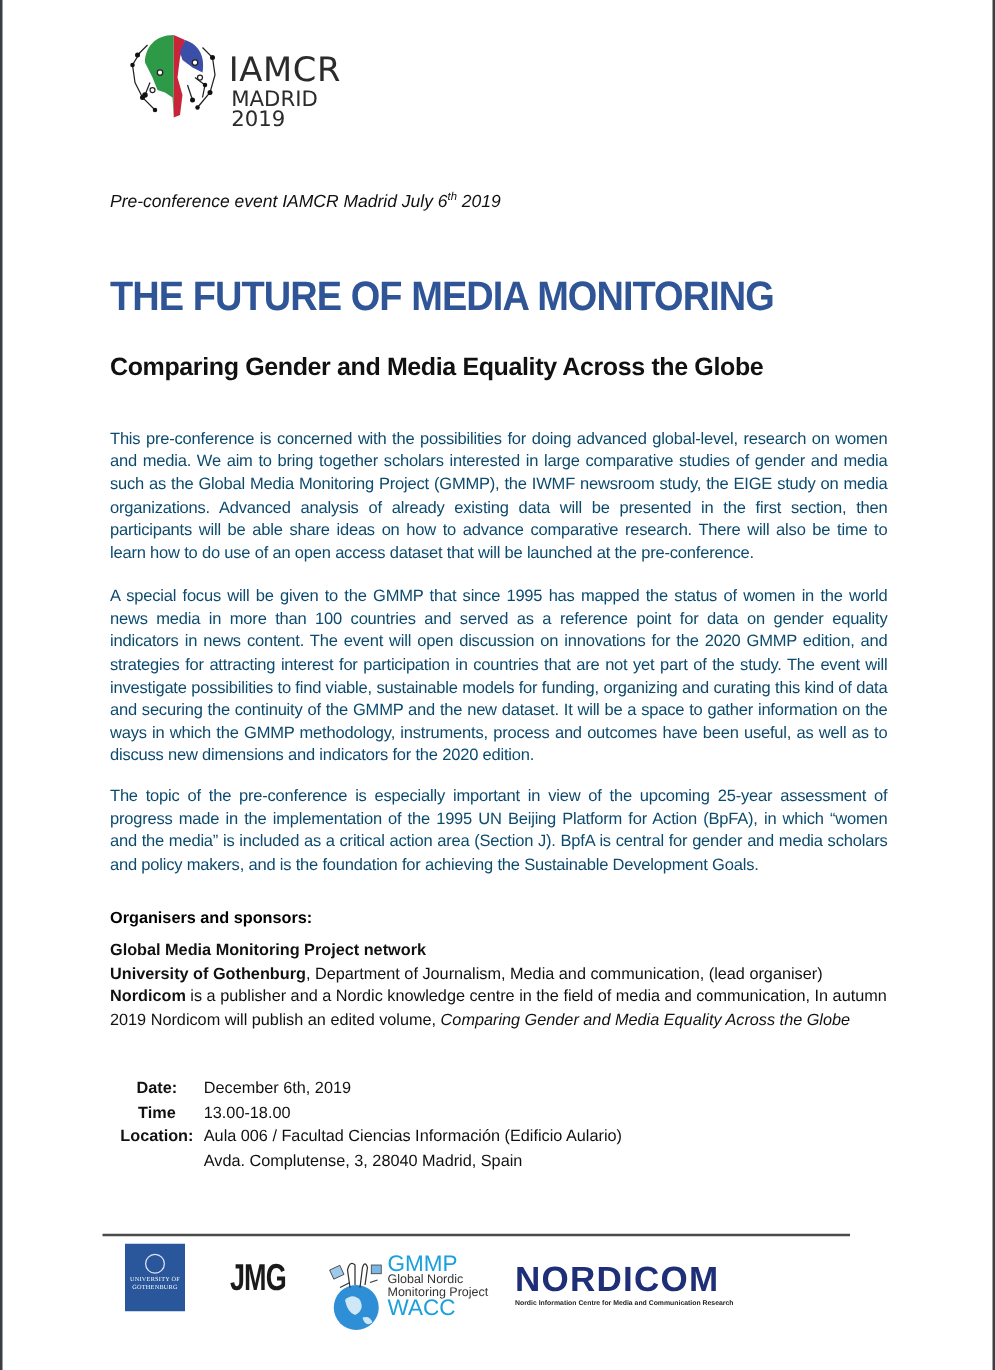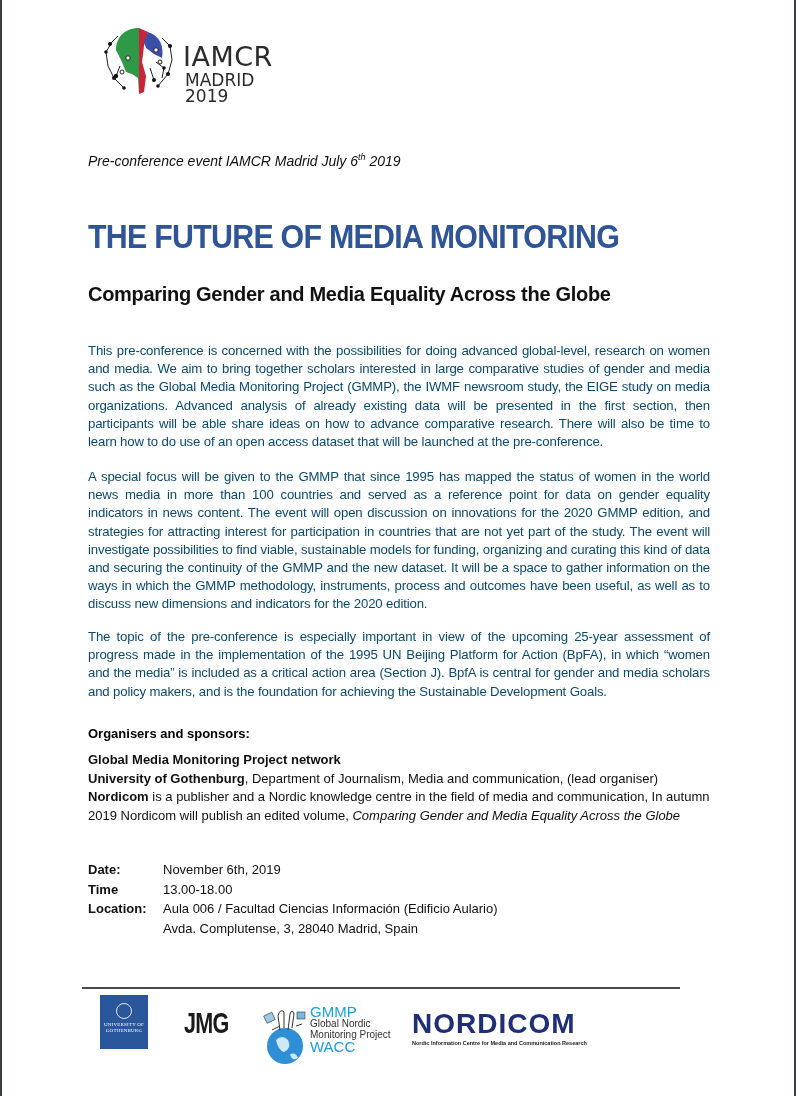--- a/index.html
+++ b/index.html
@@ -39,42 +39,42 @@
   .p3 { top: 628px; }
 
   .org-heading {
     position: absolute; left: 88px; top: 726px; font-size: 13px; font-weight: bold; color: #000000;
   }
   .orgs {
     position: absolute; left: 88px; top: 751px; width: 630px; font-size: 13px; line-height: 18.5px; color: #111;
   }
   .orgs b { font-weight: bold; }
 
-  .details { position: absolute; left: 88px; top: 860px; font-size: 13px; line-height: 19.5px; color: #111; }
+  .details { position: absolute; left: 88px; top: 860px; font-size: 13px; line-height: 19.5px; color: #111; text-align: center; }
   .drow { display: flex; }
   .dlabel { width: 75px; font-weight: bold; }
   .dval { }
 
   .rule { position: absolute; left: 82px; top: 987px; width: 598px; height: 2px; background: #4a4a4a; }
 
   .gu-logo {
     position: absolute; left: 100px; top: 995px; width: 48px; height: 54px; background: #2a579c;
     color: #fff; text-align: center; font-family: "Liberation Serif", serif;
   }
   .gu-seal { margin: 8px auto 3px; width: 16px; height: 16px; border: 1.5px solid #dfe6f2; border-radius: 50%; box-sizing: border-box; }
   .gu-text { font-size: 5px; line-height: 6px; letter-spacing: 0.2px; }
 
   .jmg-logo {
     position: absolute; left: 184px; top: 1006px; font-size: 30px; font-weight: bold; color: #1a1a1a;
     transform: scaleX(0.72); transform-origin: left top; letter-spacing: -1px;
   }
 
   .gmmp-logo { position: absolute; left: 262px; top: 1000px; width: 150px; height: 82px; }
   .gmmp-text { position: absolute; left: 48px; top: 5px; font-size: 10px; line-height: 11px; color: #333; }
-  .gmmp-text .blue { color: #1aa0dc; font-size: 15px; line-height: 13px; }
+  .gmmp-text .blue { color: #1aa0dc; font-size: 18px; line-height: 13px; }
 
   .nordicom-logo { position: absolute; left: 412px; top: 1010px; }
   .nordicom-word { font-size: 28px; font-weight: bold; color: #1e2f78; letter-spacing: 1px; line-height: 28px; }
   .nordicom-sub { font-size: 5.5px; color: #222; margin-top: 2px; white-space: nowrap; font-weight: bold; }
 </style>
 </head>
 <body>
 
 <div class="edge-left"></div>
 <div class="edge-right"></div>
@@ -129,21 +129,21 @@
 <div class="org-heading">Organisers and sponsors:</div>
 <div class="orgs">
   <div><b>Global Media Monitoring Project network</b><span></span></div>
   <div><b>University of Gothenburg</b><span>, Department of Journalism, Media and communication, (lead organiser)</span></div>
   <div><b>Nordicom</b><span> is a publisher and a Nordic knowledge centre in the field of media and communication, In autumn 2019 Nordicom will publish an edited volume, </span><i>Comparing Gender and Media Equality Across the Globe</i></div>
 </div>
 
 <div class="details">
   <div class="drow">
     <span class="dlabel">Date:</span>
-    <span class="dval">November 6th, 2019</span>
+    <span class="dval">December 6th, 2019</span>
   </div>
   <div class="drow">
     <span class="dlabel">Time</span>
     <span class="dval">13.00-18.00</span>
   </div>
   <div class="drow">
     <span class="dlabel">Location:</span>
     <span class="dval">Aula 006 / Facultad Ciencias Información (Edificio Aulario)</span>
   </div>
   <div class="drow">

